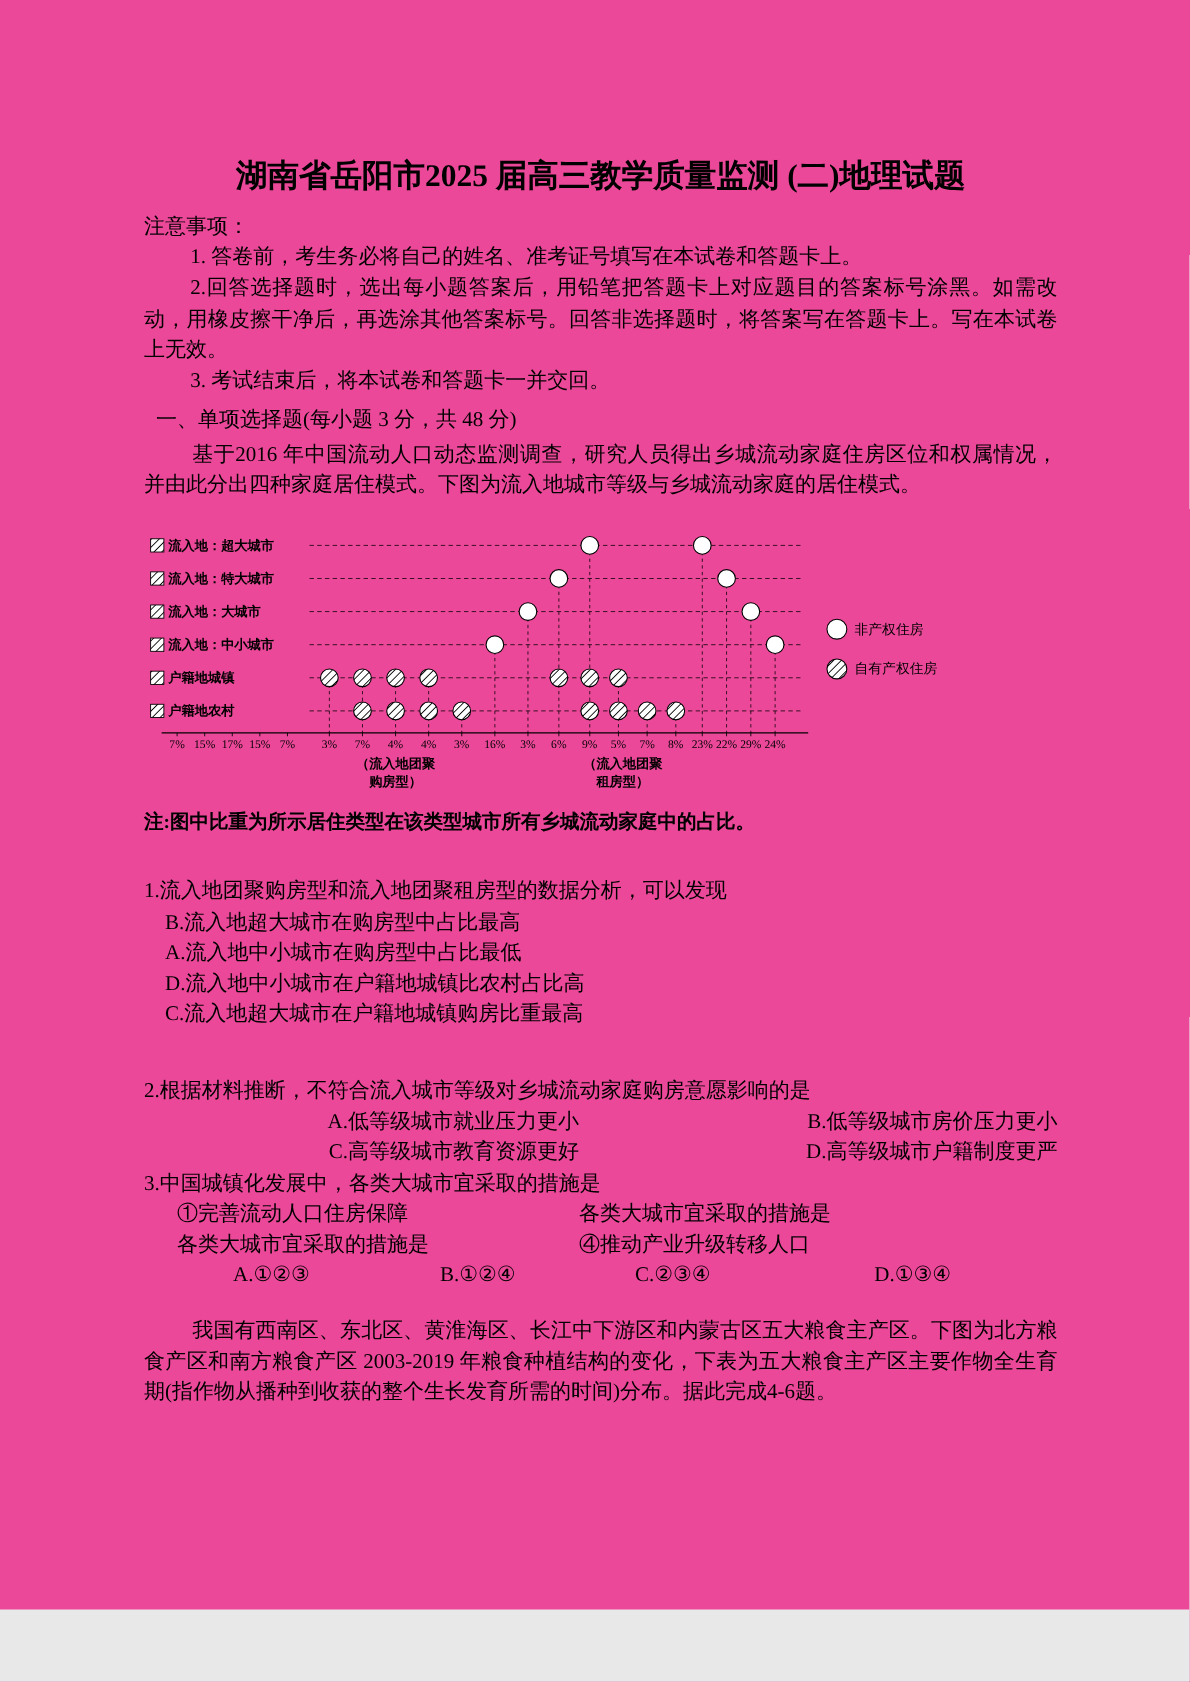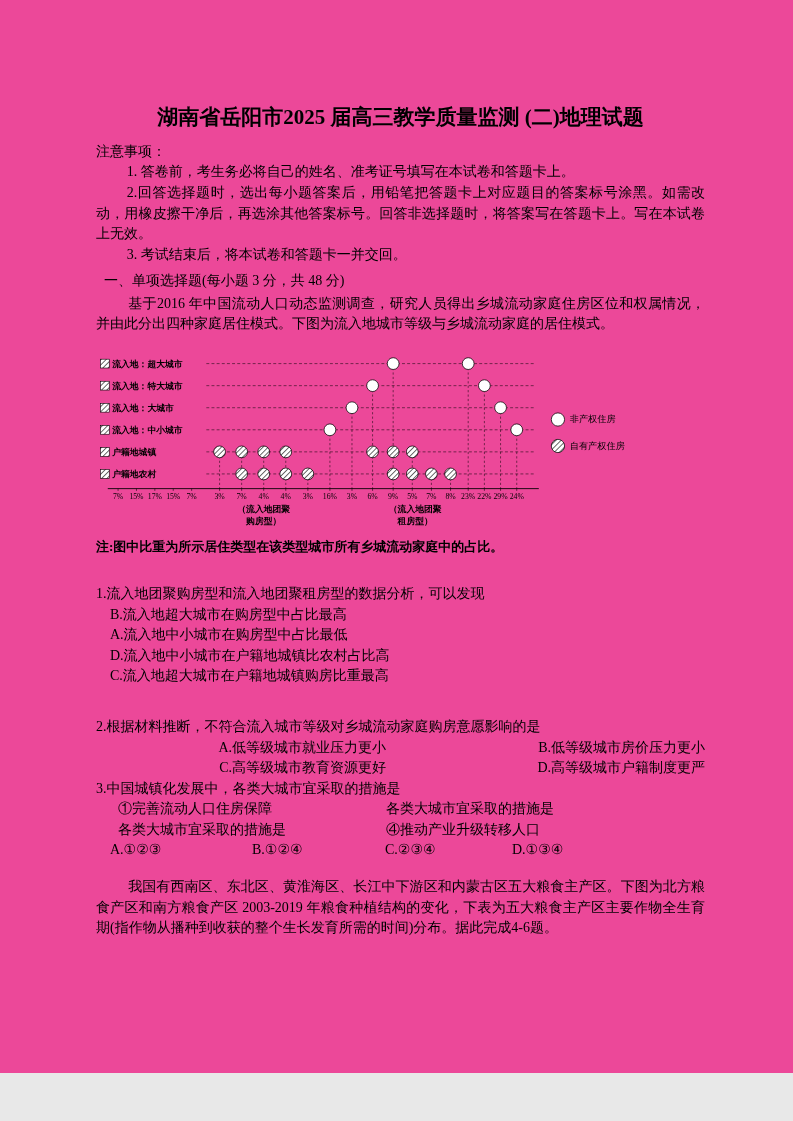--- a/index.html
+++ b/index.html
@@ -22,21 +22,21 @@
   #housing-chart{display:inline-block;}
   #housing-chart text{font-family:"Liberation Serif","DejaVu Serif",serif;}
   .chart-note{font-size:13px;font-weight:700;margin:2px 0 28px 0;}
   .question{margin:0 0 0 0;}
   .q-gap{margin-top:30px;}
   .stem{margin:0;}
   .opt{margin:0;padding-left:14px;}
   .opts-2col{display:grid;grid-template-columns:276px auto;padding-left:14px;}
   .opts-2col span{display:block;text-align:right;}
   .items-2col{display:grid;grid-template-columns:268px auto;padding-left:22px;}
-  .opts-4col{display:grid;grid-template-columns:142px 133px 127px auto;padding-left:14px;}
+  .opts-4col{display:grid;grid-template-columns:142px 133px 127px auto;padding-left:14px;text-align:center;}
   .closing{margin-top:16px;}
 </style>
 </head>
 <body>
 
 <div class="page">
 
   <h1 class="title">湖南省岳阳市2025 届高三教学质量监测 (二)地理试题</h1>
 
   <p class="para bold notice-heading">注意事项：</p>

